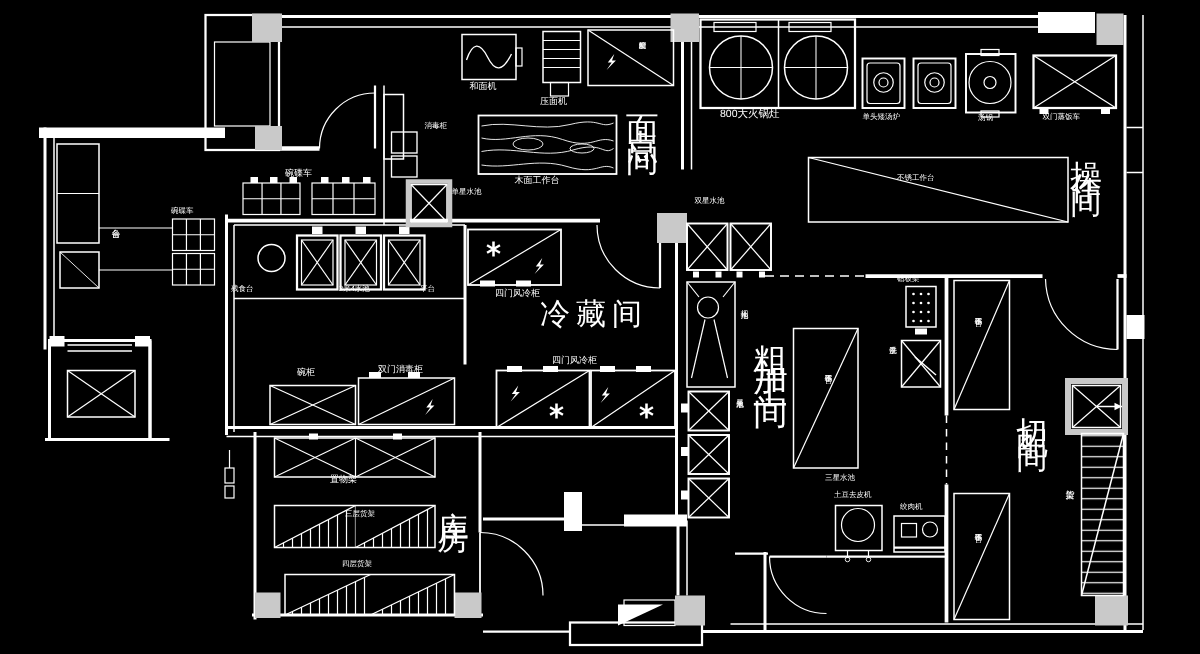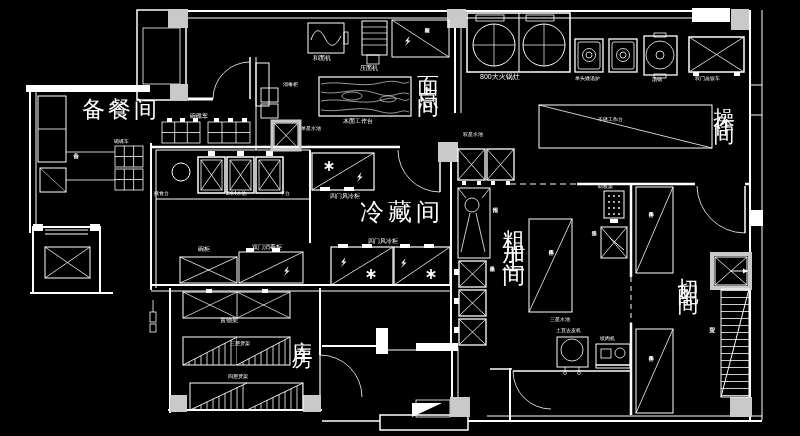--- a/index.html
+++ b/index.html
@@ -388,24 +388,23 @@
   <use href="#snow" x="0" y="0" transform="translate(329,166)"></use>
   <use href="#snow" x="0" y="0" transform="translate(371,274)"></use>
   <use href="#snow" x="0" y="0" transform="translate(431,274)"></use>
   <use href="#bolt" x="0" y="0" transform="translate(359,177)"></use>
   <use href="#bolt" x="0" y="0" transform="translate(343,262)"></use>
   <use href="#bolt" x="0" y="0" transform="translate(403,263)"></use>
   <use href="#bolt" x="0" y="0" transform="translate(286,271)"></use>
   <use href="#bolt" x="0" y="0" transform="translate(407,41)"></use>
 </svg>
 
-  <div class="lbl room" style="left:82px;top:98px;">备餐间</div>
   <div class="lbl room v" style="left:417px;top:58px;font-size:22px;letter-spacing:10px;">面点间</div>
   <div class="lbl room v" style="left:713px;top:91px;font-size:21px;letter-spacing:8px;">操作间</div>
-  <div class="lbl room" style="left:360px;top:200px;font-size:24px;letter-spacing:4px;">冷藏间</div>
+  <div class="lbl room" style="left:360px;top:200px;font-size:20px;letter-spacing:4px;">冷藏间</div>
   <div class="lbl room v" style="left:501px;top:212px;font-size:23px;letter-spacing:11px;">粗加工间</div>
   <div class="lbl room v" style="left:677px;top:261px;font-size:21px;letter-spacing:8px;">切配间</div>
   <div class="lbl room v" style="left:291px;top:324px;font-size:21px;letter-spacing:6px;">库房</div>
 
   <div class="lbl t7" style="left:480px;top:73px;">800大火锅灶</div>
   <div class="lbl t5" style="left:575px;top:76px;">单头矮汤炉</div>
   <div class="lbl t5" style="left:652px;top:77px;">汤锅</div>
   <div class="lbl t5" style="left:695px;top:76px;">双门蒸饭车</div>
   <div class="lbl t5" style="left:598px;top:117px;">不锈工作台</div>
   <div class="lbl t6" style="left:313px;top:55px;">和面机</div>

